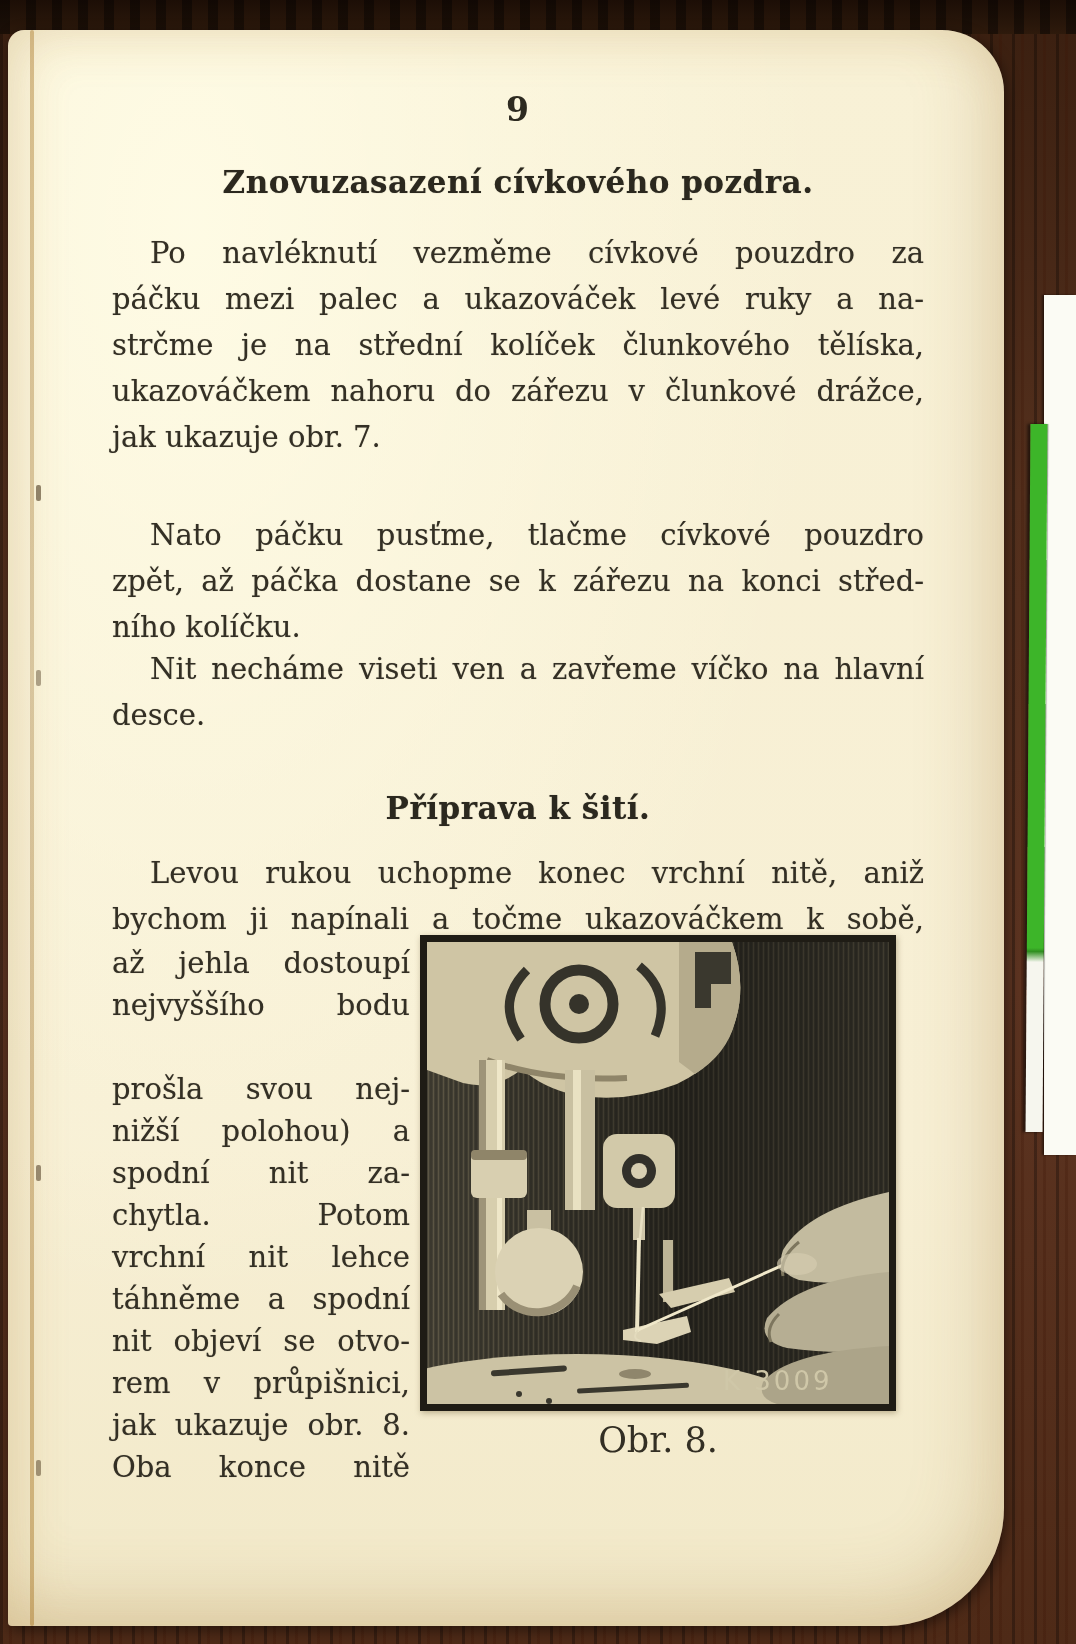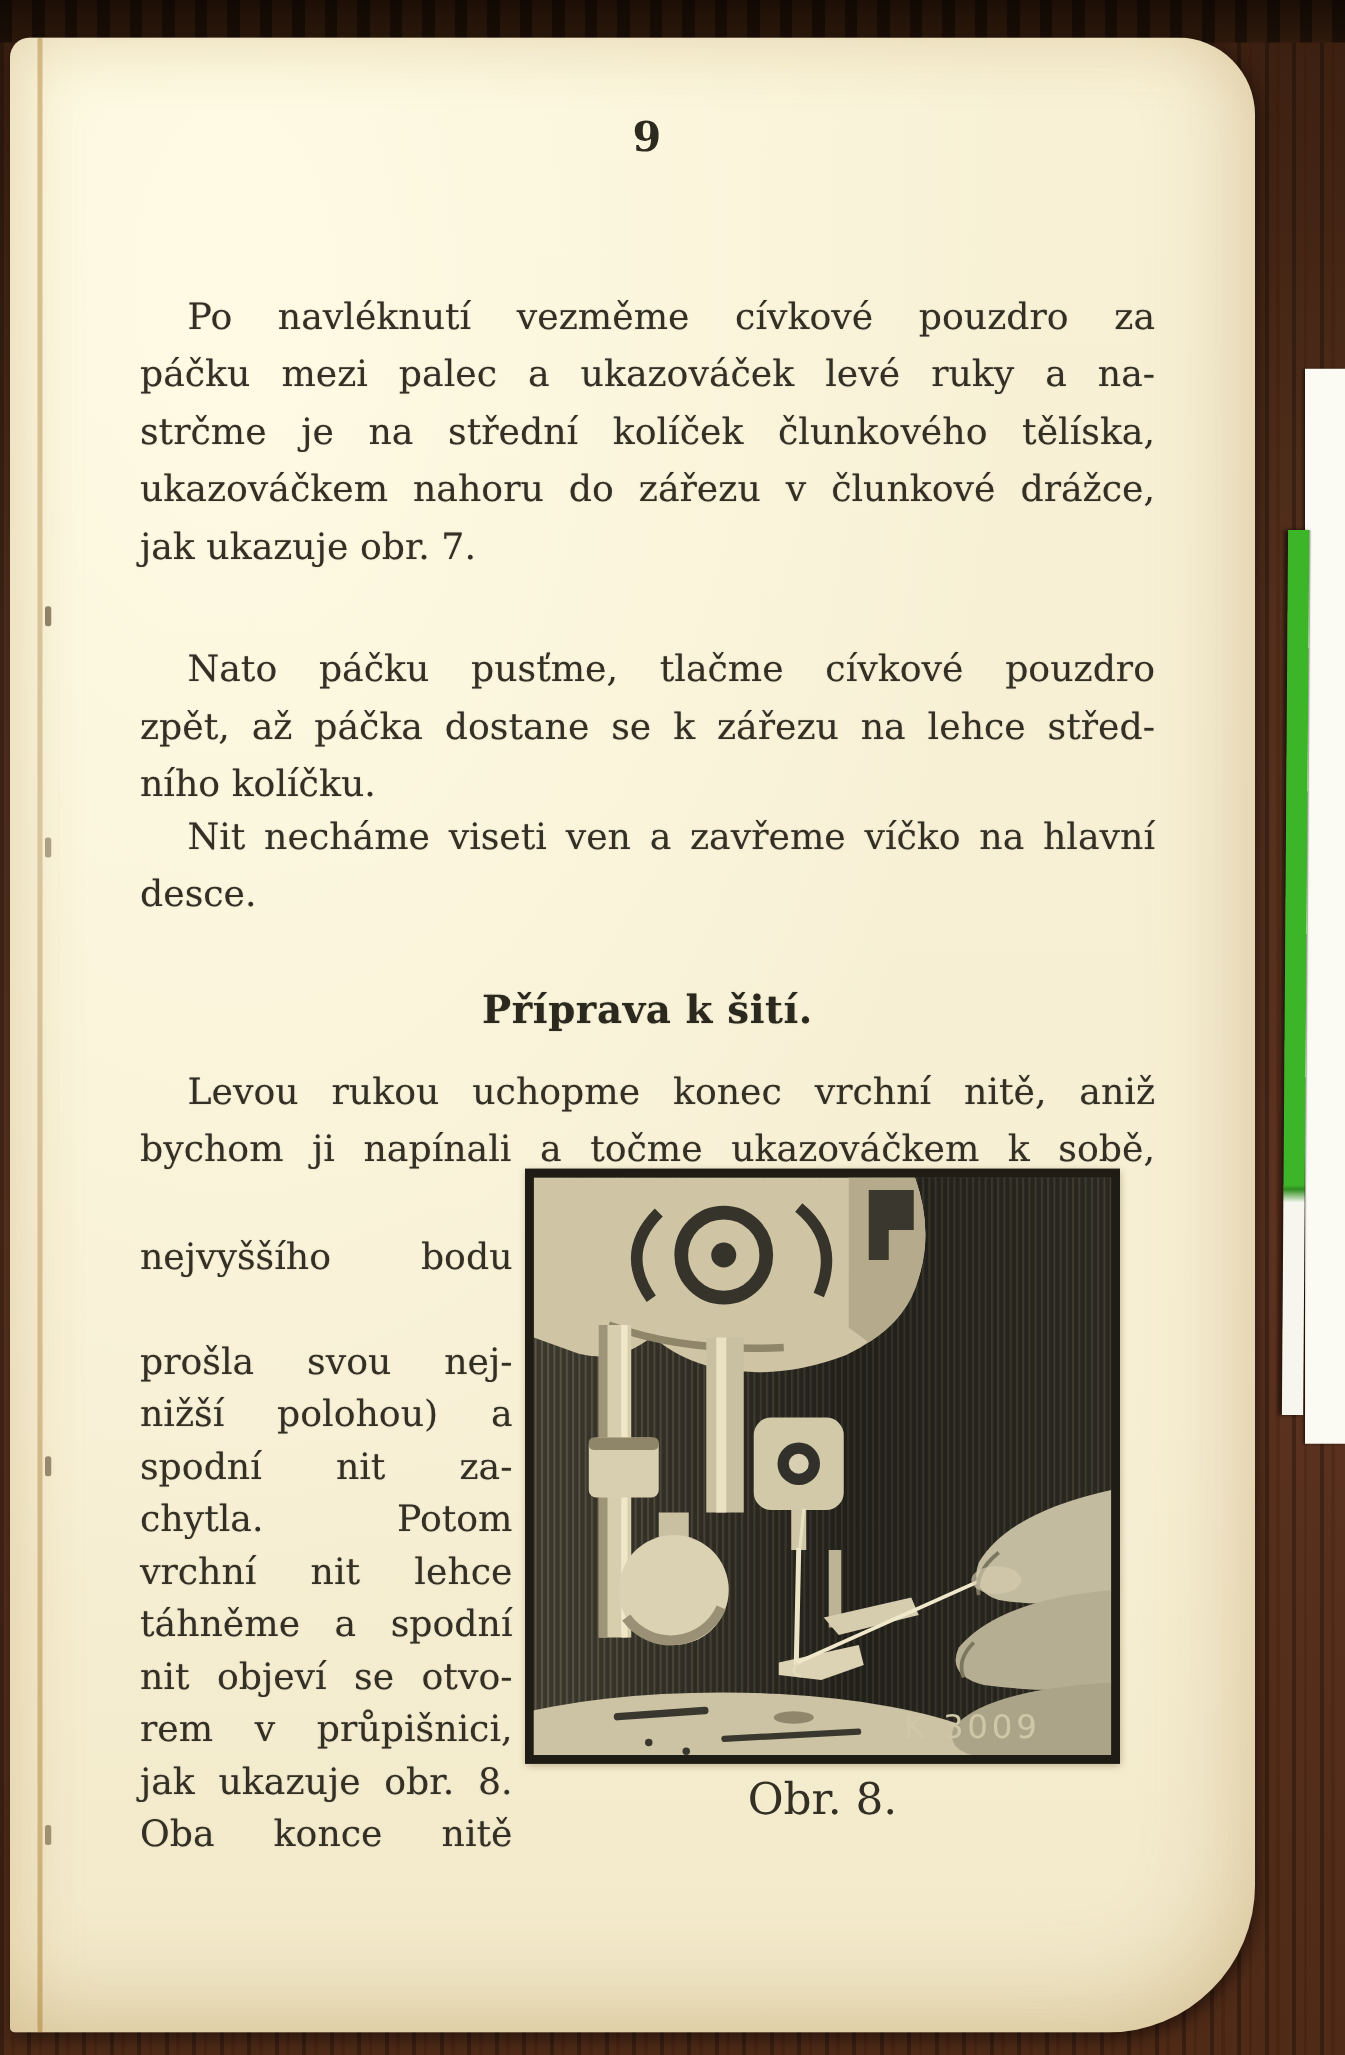--- a/index.html
+++ b/index.html
@@ -98,39 +98,41 @@
 <div class="ribbon"></div>
 
 <div class="page">
   <div class="gutter"></div>
   <div class="gutter-ticks"></div>
 
   <div class="content">
 
     <div class="pagenum">9</div>
 
+    <div class="h1" style="top:134px">Znovuzasazení cívkového pozdra.</div>
 
     <div class="tline jl ind" style="top:200px">Po navléknutí vezměme cívkové pouzdro za</div>
     <div class="tline jl" style="top:246px">páčku mezi palec a ukazováček levé ruky a na-</div>
     <div class="tline jl" style="top:292px">strčme je na střední kolíček člunkového tělíska,</div>
     <div class="tline jl" style="top:338px">ukazováčkem nahoru do zářezu v člunkové drážce,</div>
     <div class="tline" style="top:384px">jak ukazuje obr. 7.</div>
 
     <div class="tline jl ind" style="top:482px">Nato páčku pusťme, tlačme cívkové pouzdro</div>
-    <div class="tline jl" style="top:528px">zpět, až páčka dostane se k zářezu na lehce střed-</div>
+    <div class="tline jl" style="top:528px">zpět, až páčka dostane se k zářezu na konci střed-</div>
     <div class="tline" style="top:574px">ního kolíčku.</div>
 
     <div class="tline jl ind" style="top:616px">Nit necháme viseti ven a zavřeme víčko na hlavní</div>
     <div class="tline" style="top:662px">desce.</div>
 
     <div class="h1" style="top:760px">Příprava k šití.</div>
 
     <div class="tline jl ind" style="top:820px">Levou rukou uchopme konec vrchní nitě, aniž</div>
     <div class="tline jl" style="top:866px">bychom ji napínali a točme ukazováčkem k sobě,</div>
 
+    <div class="col-line" style="top:912px">až jehla dostoupí</div>
     <div class="col-line" style="top:954px">nejvyššího bodu</div>
     <div class="col-line" style="top:1038px">prošla svou nej-</div>
     <div class="col-line" style="top:1080px">nižší polohou) a</div>
     <div class="col-line" style="top:1122px">spodní nit za-</div>
     <div class="col-line" style="top:1164px">chytla. Potom</div>
     <div class="col-line" style="top:1206px">vrchní nit lehce</div>
     <div class="col-line" style="top:1248px">táhněme a spodní</div>
     <div class="col-line" style="top:1290px">nit objeví se otvo-</div>
     <div class="col-line" style="top:1332px">rem v průpišnici,</div>
     <div class="col-line" style="top:1374px">jak ukazuje obr. 8.</div>

